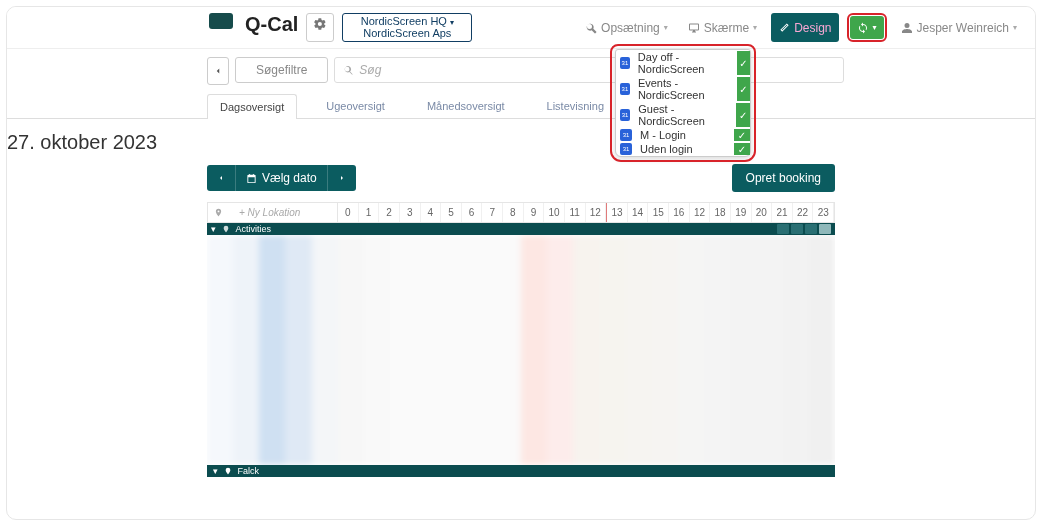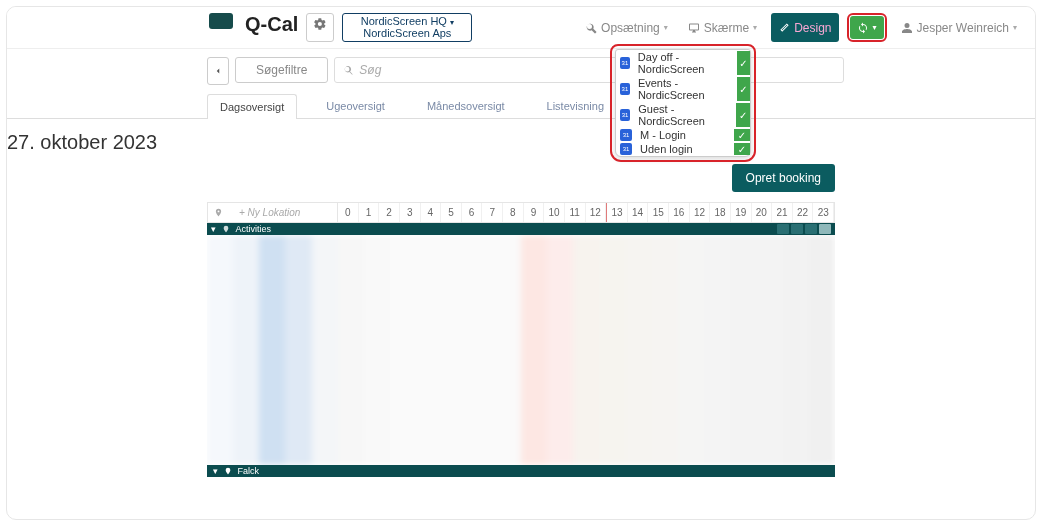--- a/index.html
+++ b/index.html
@@ -319,20 +319,38 @@
   <div class="tabs" id="tabs">
       <div class="tab active">Dagsoversigt</div>
       <div class="tab">Ugeoversigt</div>
       <div class="tab">Månedsoversigt</div>
       <div class="tab">Listevisning</div>
     </div>
 
   <div class="date-head">27. oktober 2023</div>
 
   <div class="mainrow">
+    <div class="date-pager">
+      <div>
+        <svg width="8" height="8" viewBox="0 0 24 24">
+            <path fill="#fff" d="M15,6l-6,6,6,6"></path>
+          </svg>
+      </div>
+      <div>
+        <svg width="11" height="11" viewBox="0 0 24 24">
+            <path fill="#fff" d="M19,4H17V2H15V4H9V2H7V4H5A2,2,0,0,0,3,6V20a2,2,0,0,0,2,2H19a2,2,0,0,0,2-2V6A2,2,0,0,0,19,4Zm0,16H5V9H19Z"></path>
+          </svg>
+        <span>Vælg dato</span>
+      </div>
+      <div>
+        <svg width="8" height="8" viewBox="0 0 24 24">
+            <path fill="#fff" d="M9,6l6,6-6,6"></path>
+          </svg>
+      </div>
+    </div>
     <div class="create-btn">
       <span>Opret booking</span>
     </div>
   </div>
 
   <div class="timeline-wrap">
     <div class="timeline-head">
       <div class="loc-cell">
         <svg width="9" height="9" viewBox="0 0 24 24">
             <path fill="#aaa" d="M12,2A7,7,0,0,0,5,9c0,5.25,7,13,7,13s7-7.75,7-13A7,7,0,0,0,12,2Zm0,9.5A2.5,2.5,0,1,1,14.5,9,2.5,2.5,0,0,1,12,11.5Z"></path>

